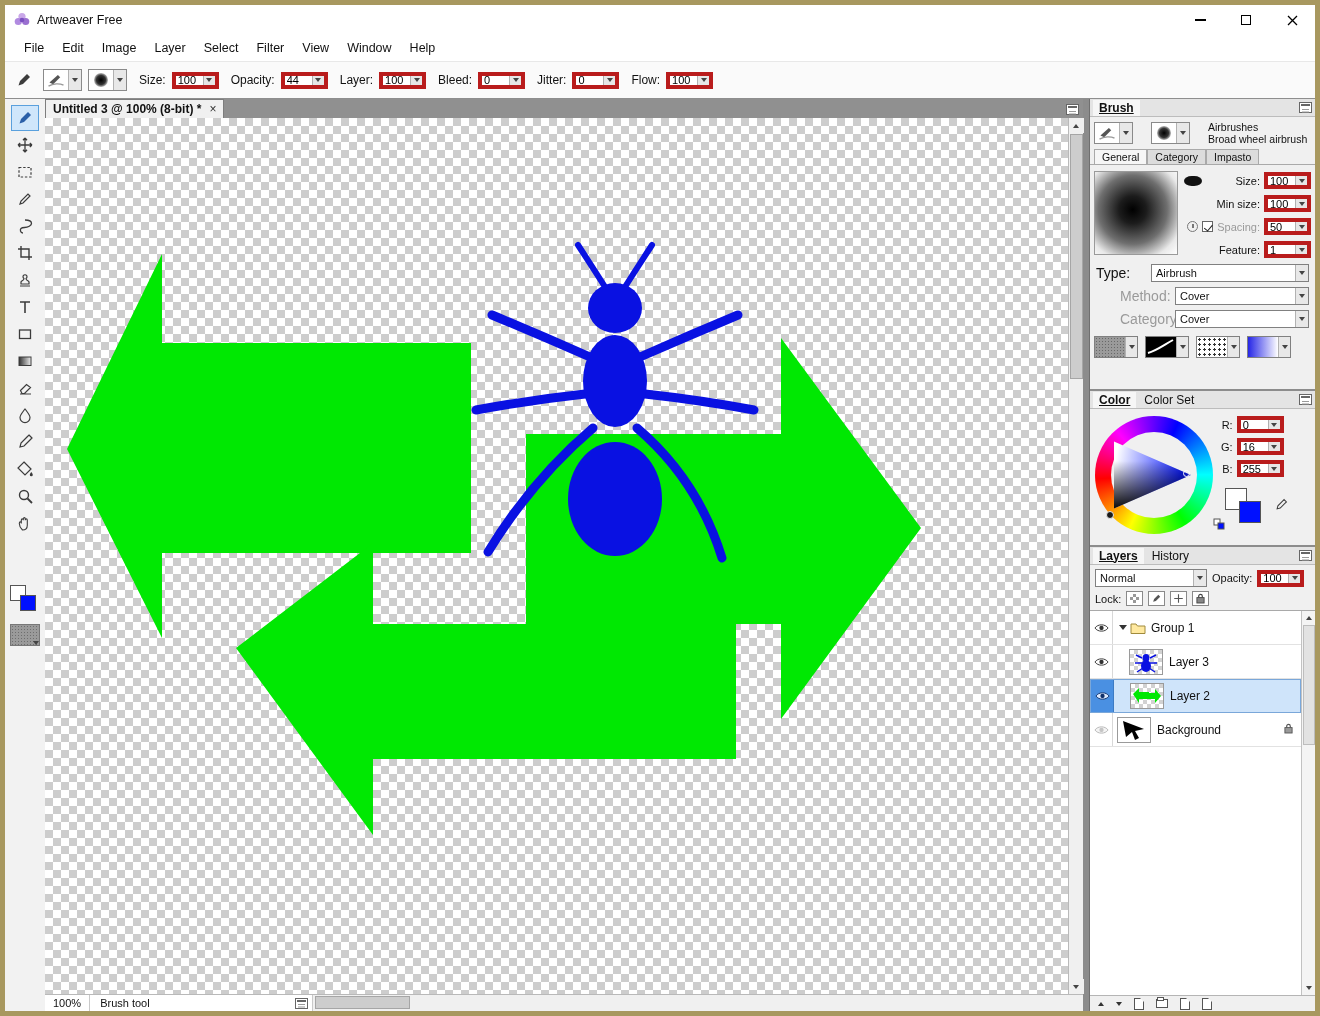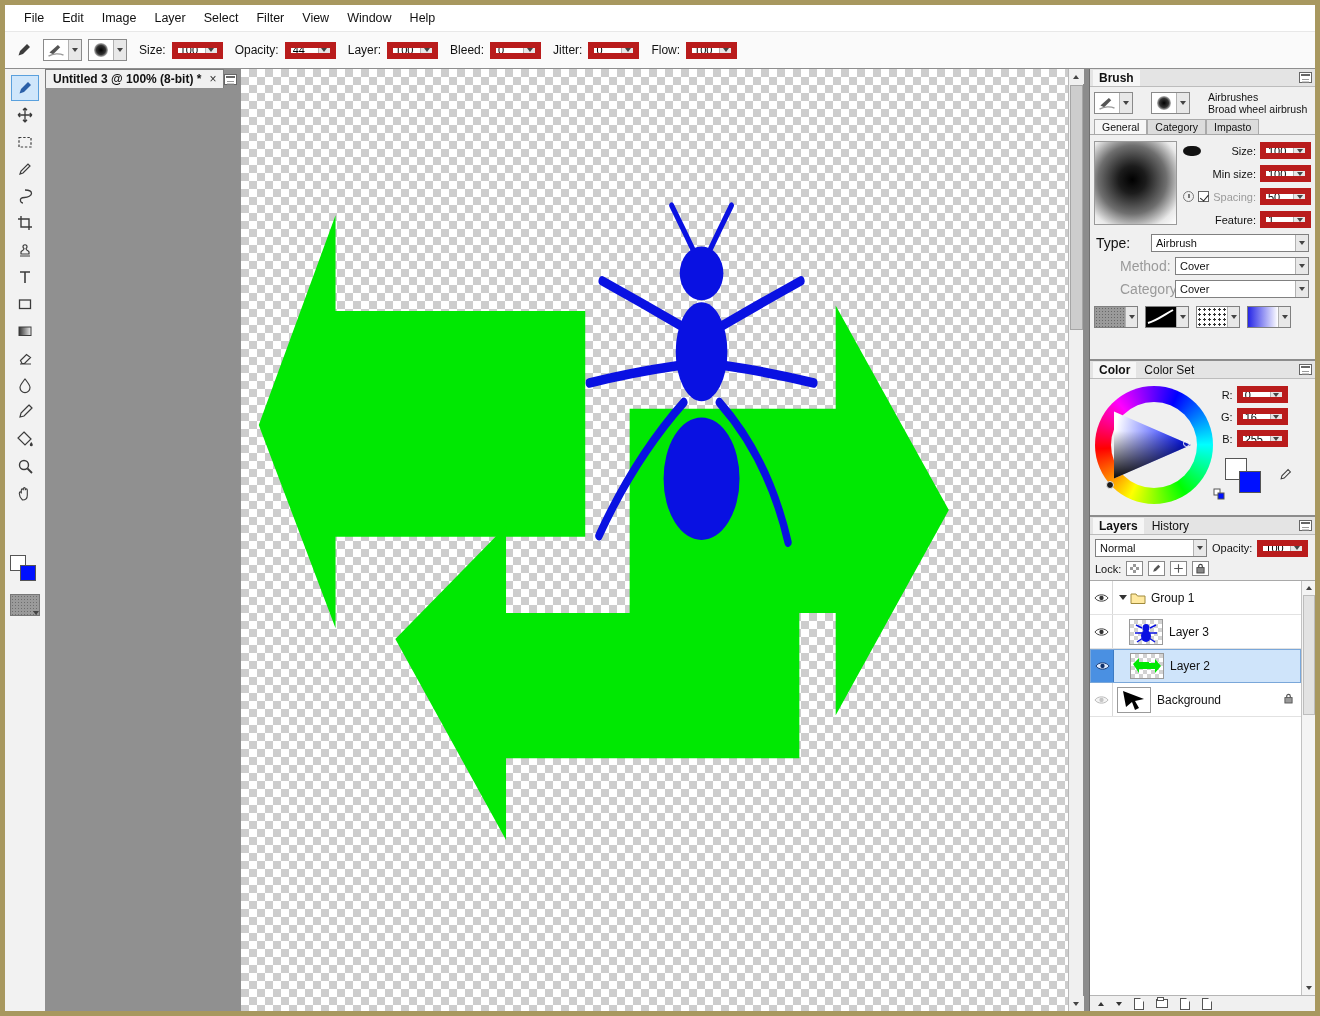--- a/index.html
+++ b/index.html
@@ -22,21 +22,21 @@
   .menubar { height:27px; background:#fff; display:flex; align-items:center; padding-left:10px; gap:0; flex:0 0 auto; border-bottom:1px solid #e8e8e8; }
   .menu-item { padding:4px 9px; font-size:12.5px; }
 
   
   .optionsbar { height:37px; background:#fafafa; border-bottom:1px solid #8e8e8e; display:flex; align-items:center; padding:0 6px; gap:6px; flex:0 0 auto; }
   .tool-glyph { width:26px; display:flex; justify-content:center; }
   .combo { display:inline-flex; align-items:center; border:1px solid #8a8a8a; background:#fff; height:22px; }
   .combo .cicon { width:24px; height:20px; display:flex; align-items:center; justify-content:center; }
   .combo .cbtn { width:13px; height:100%; background:#e8e8e8; border-left:1px solid #b2b2b2; display:flex; align-items:center; justify-content:center; }
   .opt-label { font-size:12px; margin-left:6px; }
-  .spin { display:inline-flex; align-items:stretch; border:6px solid #b91c1c; background:#fff; height:17px; }
+  .spin { display:inline-flex; align-items:stretch; border:4px solid #b91c1c; background:#fff; height:17px; }
   .spin input { width:27px; border:0; padding:0 2px; font:11px "Liberation Sans",sans-serif; outline:none; }
   .spin .sbtn { width:12px; background:#e6e6e6; border-left:1px solid #b0b0b0; display:flex; align-items:center; justify-content:center; }
   .tri-d { width:0; height:0; border-left:3.5px solid transparent; border-right:3.5px solid transparent; border-top:4px solid #444; }
   .tri-u { width:0; height:0; border-left:3.5px solid transparent; border-right:3.5px solid transparent; border-bottom:4px solid #444; }
 
   
   .main { flex:1 1 auto; display:flex; min-height:0; background:#8c8c8c; }
 
   
   .toolbar { width:40px; background:#f2f2f2; display:flex; flex-direction:column; align-items:center; padding-top:6px; gap:1px; flex:0 0 auto; }
@@ -44,21 +44,21 @@
   .tool.selected { background:#cfe6fb; border:1px solid #5aa0dd; }
   .tb-colors { position:relative; width:30px; height:30px; margin-top:48px; }
   .chip { position:absolute; width:16px; height:16px; border:1px solid #555; }
   .bg-chip { left:0; top:0; background:#ffffff; }
   .fg-chip { left:10px; top:10px; background:#0010ff; }
   .tb-pattern { margin-top:8px; width:30px; height:22px; border:1px solid #777; background:#9a9a9a;
     background-image:radial-gradient(#6e6e6e 1px, transparent 1px); background-size:3px 3px;
     display:flex; align-items:flex-end; justify-content:flex-end; }
 
   
-  .doc-area { flex:1 1 auto; display:flex; flex-direction:row; min-width:0; background:#909090; }
+  .doc-area { flex:1 1 auto; display:flex; flex-direction:column; min-width:0; background:#909090; }
   .tabbar { height:19px; display:flex; align-items:flex-end; flex:0 0 auto; }
   .doc-tab { background:#f0f0f0; height:19px; display:flex; align-items:center; padding:0 7px; gap:8px;
              font-weight:bold; font-size:12px; border:1px solid #7d7d7d; border-bottom:none; }
   .tab-close { font-weight:normal; font-size:12px; color:#333; }
   .tabbar .pmenu { margin:0 4px 3px auto; }
   .canvas-wrap { flex:1 1 auto; display:flex; min-height:0; }
   .canvas { flex:1 1 auto; position:relative; overflow:hidden;
     background-color:#fff;
     background-image:
       linear-gradient(45deg,#cdcdcd 25%,transparent 25%,transparent 75%,#cdcdcd 75%),
@@ -76,21 +76,21 @@
   .ds-tool { padding:0 10px; width:205px; }
   .doc-status .pmenu { margin-right:4px; }
   .hscroll { flex:1; height:100%; background:#f0f0f0; border-left:1px solid #c9c9c9; position:relative; }
   .hthumb { position:absolute; left:2px; top:1px; width:95px; height:13px; background:#cdcdcd; border:1px solid #a6a6a6; }
 
   
   .panels { width:226px; margin-left:6px; display:flex; flex-direction:column; flex:0 0 auto; background:#f0f0f0; border-left:1px solid #6f6f6f; }
   .panel { border-bottom:2px solid #8c8c8c; }
   .phead { height:18px; background:#e4e4e4; border-bottom:1px solid #bcbcbc; display:flex; align-items:center; padding:0 3px; gap:2px; }
   .ptab { padding:1px 6px; font-size:12px; }
-  .ptab.active { font-weight:bold; background:#f6f6f6; }
+  .ptab.active { font-weight:bold; background:#f6f6f6;text-decoration:underline; }
   .pmenu { width:13px; height:11px; border:1px solid #666; position:relative; background:#fff; flex:0 0 auto; }
   .pmenu::before { content:""; position:absolute; left:1px; right:1px; top:1px; height:2px; background:#666; }
   .pmenu::after { content:""; position:absolute; left:2px; right:2px; top:5.5px; height:1px; background:#9a9a9a; box-shadow:0 2.5px 0 #9a9a9a; }
   .phead .pmenu { margin-left:auto; }
 
   
   .brush-panel { height:292px; }
   .preset-row { display:flex; align-items:center; gap:18px; padding:4px 4px 2px 4px; }
   .preset-text { font-size:10.5px; line-height:12px; overflow:hidden; white-space:nowrap; width:118px; }
   .ptabs { display:flex; margin:2px 0 0 4px; }
@@ -177,20 +177,42 @@
   .page-ico { width:10px; height:12px; border:1px solid #555; background:#fff; position:relative; }
   .page-ico::before { content:""; position:absolute; right:-1px; top:-1px; border-left:4px solid transparent; border-top:4px solid #f0f0f0; }
   .folder-mini { width:12px; height:9px; border:1px solid #555; background:#fff; position:relative; }
   .folder-mini::before { content:""; position:absolute; left:0; top:-3px; width:5px; height:2px; border:1px solid #555; background:#fff; }
 </style>
 </head>
 <body>
 
 <div class="window">
 
+  <div class="titlebar">
+    <svg class="app-icon" viewBox="0 0 18 18">
+      <circle cx="9" cy="5.5" r="3.6" fill="#c9a7e8"></circle>
+        <circle cx="5.3" cy="10.5" r="3.6" fill="#b18ae0"></circle>
+      <circle cx="12.7" cy="10.5" r="3.6" fill="#9a6fd0"></circle>
+        <circle cx="9" cy="9" r="2.3" fill="#7b4fc0"></circle>
+    </svg>
+    <span class="title-text">Artweaver Free</span>
+    <div class="wincontrols">
+      <div class="wbtn">
+          <span class="min-glyph"></span>
+        </div>
+      <div class="wbtn">
+          <span class="max-glyph"></span>
+        </div>
+      <div class="wbtn">
+        <svg width="11" height="11" viewBox="0 0 11 11">
+            <path d="M1 1 L10 10 M10 1 L1 10" stroke="#000" stroke-width="1.3"></path>
+          </svg>
+      </div>
+    </div>
+  </div>
 
   <div class="menubar">
     <span class="menu-item">File</span>
     <span class="menu-item">Edit</span>
     <span class="menu-item">Image</span>
     <span class="menu-item">Layer</span>
     <span class="menu-item">Select</span>
     <span class="menu-item">Filter</span>
     <span class="menu-item">View</span>
     <span class="menu-item">Window</span>
@@ -416,20 +438,28 @@
               <span class="tri-u"></span>
             </span>
           <span class="vthumb"></span>
           <span class="vspacer"></span>
           <span class="sarrow">
               <span class="tri-d"></span>
             </span>
         </div>
       </div>
 
+      <div class="doc-status">
+        <span class="ds-zoom">100%</span>
+        <span class="ds-tool">Brush tool</span>
+        <span class="pmenu"></span>
+        <div class="hscroll">
+          <span class="hthumb"></span>
+        </div>
+      </div>
     </div>
 
     <div class="panels">
 
       <div class="panel brush-panel">
         <div class="phead">
           <span class="ptab active">Brush</span>
           <span class="pmenu"></span>
         </div>
         <div class="preset-row">

